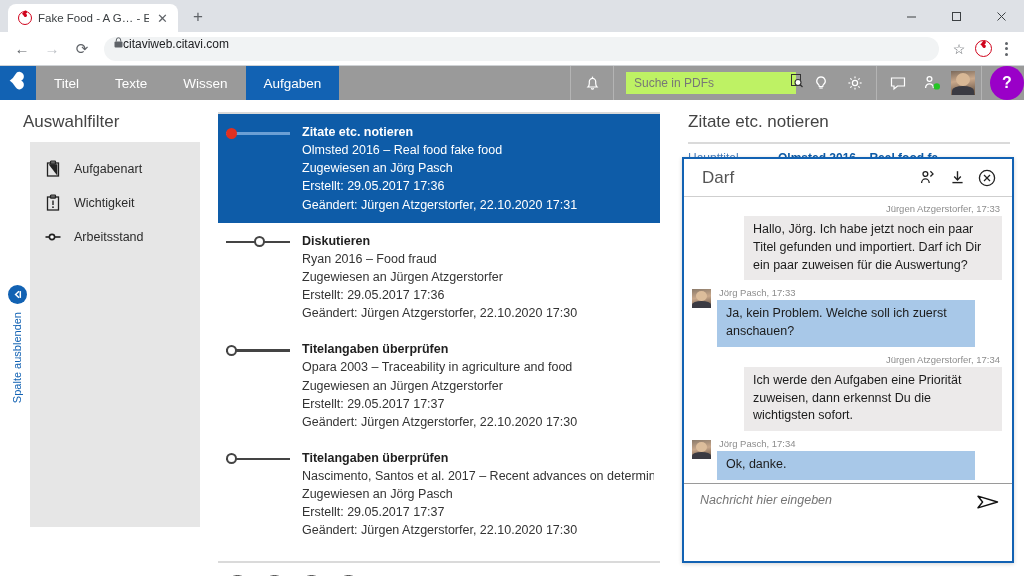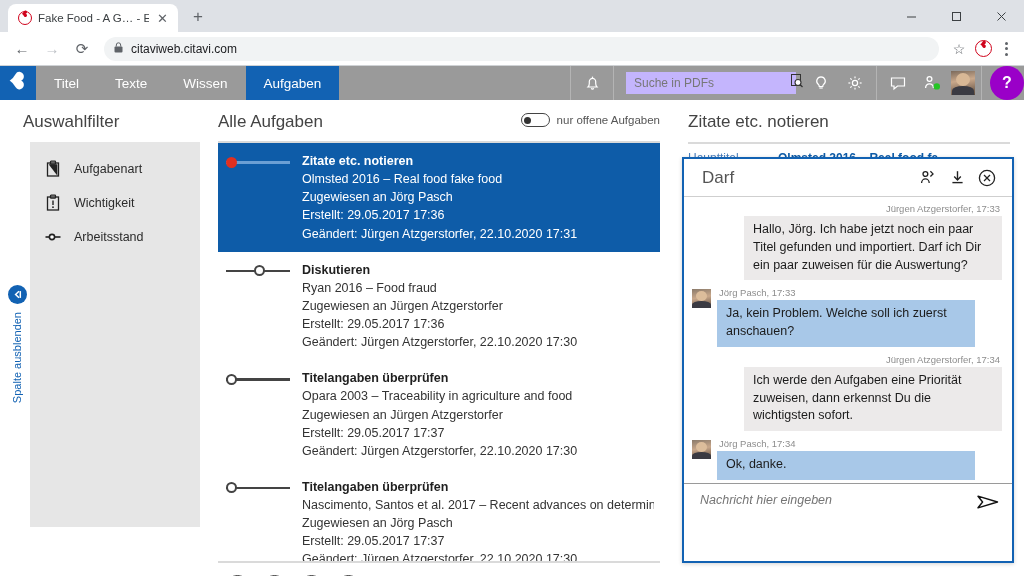--- a/index.html
+++ b/index.html
@@ -99,23 +99,22 @@
     cursor: pointer;
     border-radius: 50%;
   }
   .navbtn.disabled { color: #bdc1c6; }
   .omnibox {
     flex: 1 1 auto;
     height: 24px;
     background: #f1f3f4;
     border-radius: 12px;
     display: flex;
-    align-items: center;
+    align-items: flex-start;
     padding: 0 10px;
-    gap: 8px;
     margin: 0 6px;
   }
   .omnibox .lock { font-size: 10px; color: #5f6368; }
   .omnibox .url { font-size: 12px; color: #202124; }
   .tb-right { display: flex; align-items: center; gap: 4px; }
   .star { font-size: 14px; color: #5f6368; cursor: pointer; width: 24px; text-align: center; }
   .ext-citavi {
     width: 17px; height: 17px;
     border: 1.7px solid #d0021b;
     border-radius: 50%;
@@ -177,21 +176,21 @@
     gap: 4px;
   }
   .abtn {
     width: 30px; height: 34px;
     display: flex; align-items: center; justify-content: center;
     cursor: pointer;
     color: #fff;
   }
   .pdfsearch {
     width: 170px; height: 22px;
-    background: #c4b5fd;
+    background: #bef264;
     display: flex; align-items: center;
     padding: 0 4px 0 8px;
     margin: 0 6px;
   }
   .pdfsearch input {
     border: 0; outline: 0;
     flex: 1 1 auto;
     font-size: 12px;
     color: #555;
     font-family: "Liberation Sans", sans-serif;
@@ -678,29 +677,20 @@
         <svg width="13" height="13" viewBox="0 0 13 13">
             <path d="M8 3.3L4.6 6.5 8 9.7" fill="none" stroke="#fff" stroke-width="1.5"></path>
             <line x1="9.3" y1="3.1" x2="9.3" y2="9.9" stroke="#fff" stroke-width="1.5"></line>
           </svg>
       </div>
       <div class="collapse-label">Spalte ausblenden</div>
     </div>
   </div>
 
   <div class="col-tasks">
-    <div class="tasks-head">
-      <h2>Alle Aufgaben</h2>
-      <div class="toggle-row">
-        <span class="toggle-sw">
-            <i></i>
-          </span>
-        <span class="toggle-label">nur offene Aufgaben</span>
-      </div>
-    </div>
 
     <div class="tasks-list">
 
       <div class="task selected">
         <div class="task-marker">
           <span class="line"></span>
             <span class="dot" style="left:0"></span>
         </div>
         <div class="task-body">
           <div class="task-title">Zitate etc. notieren</div>

